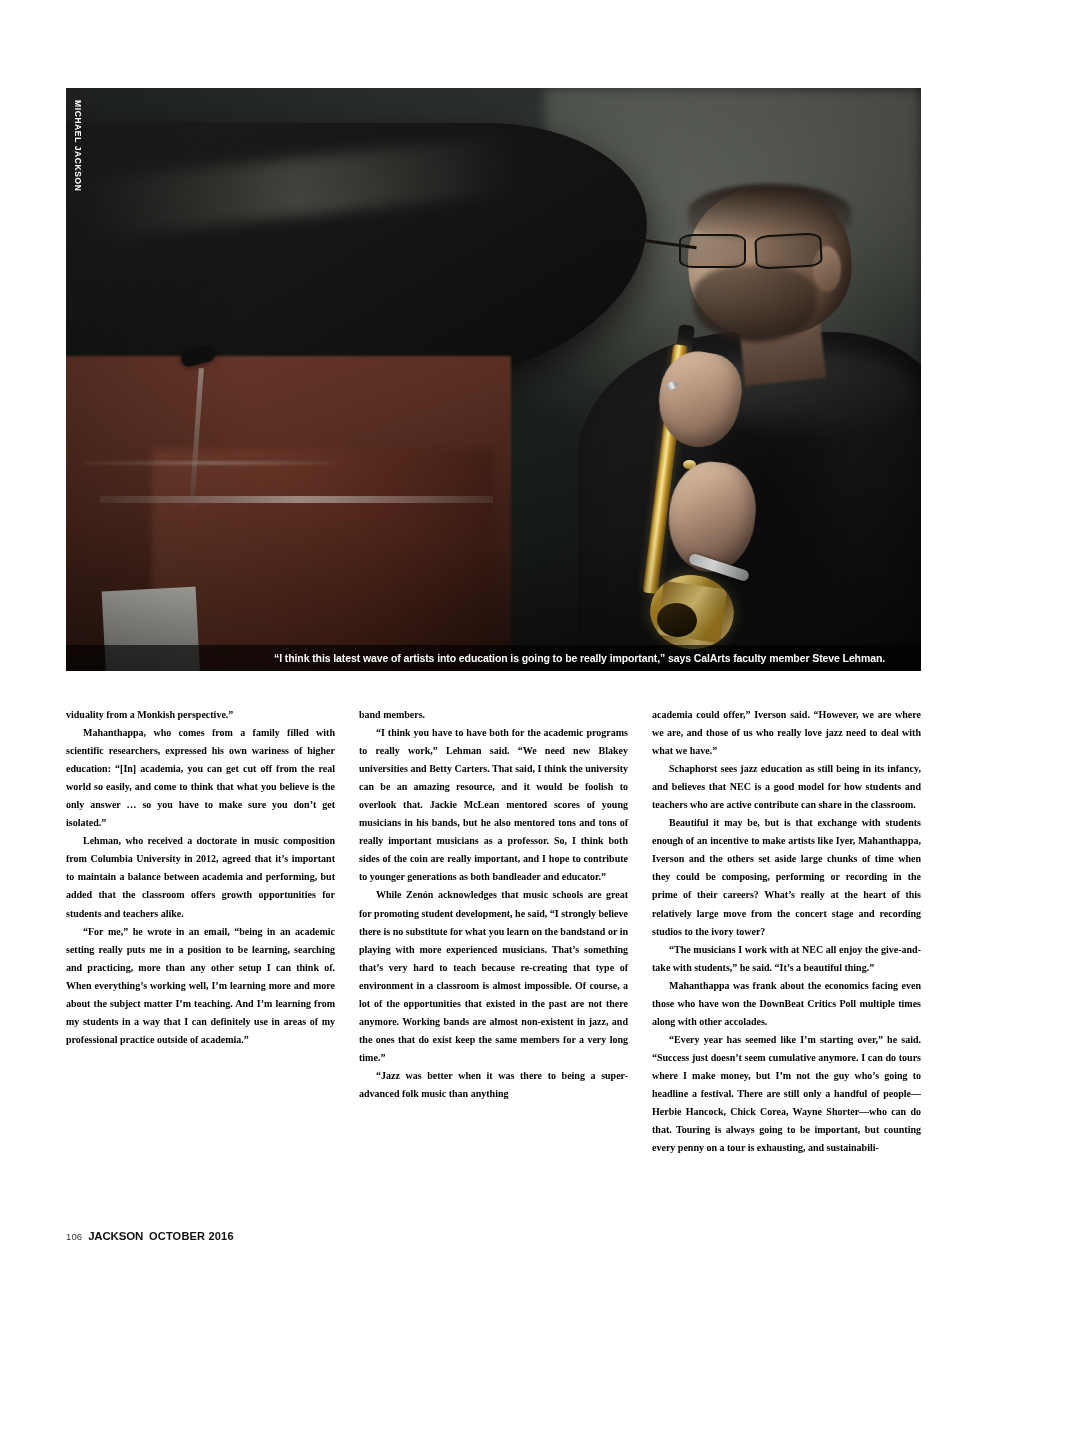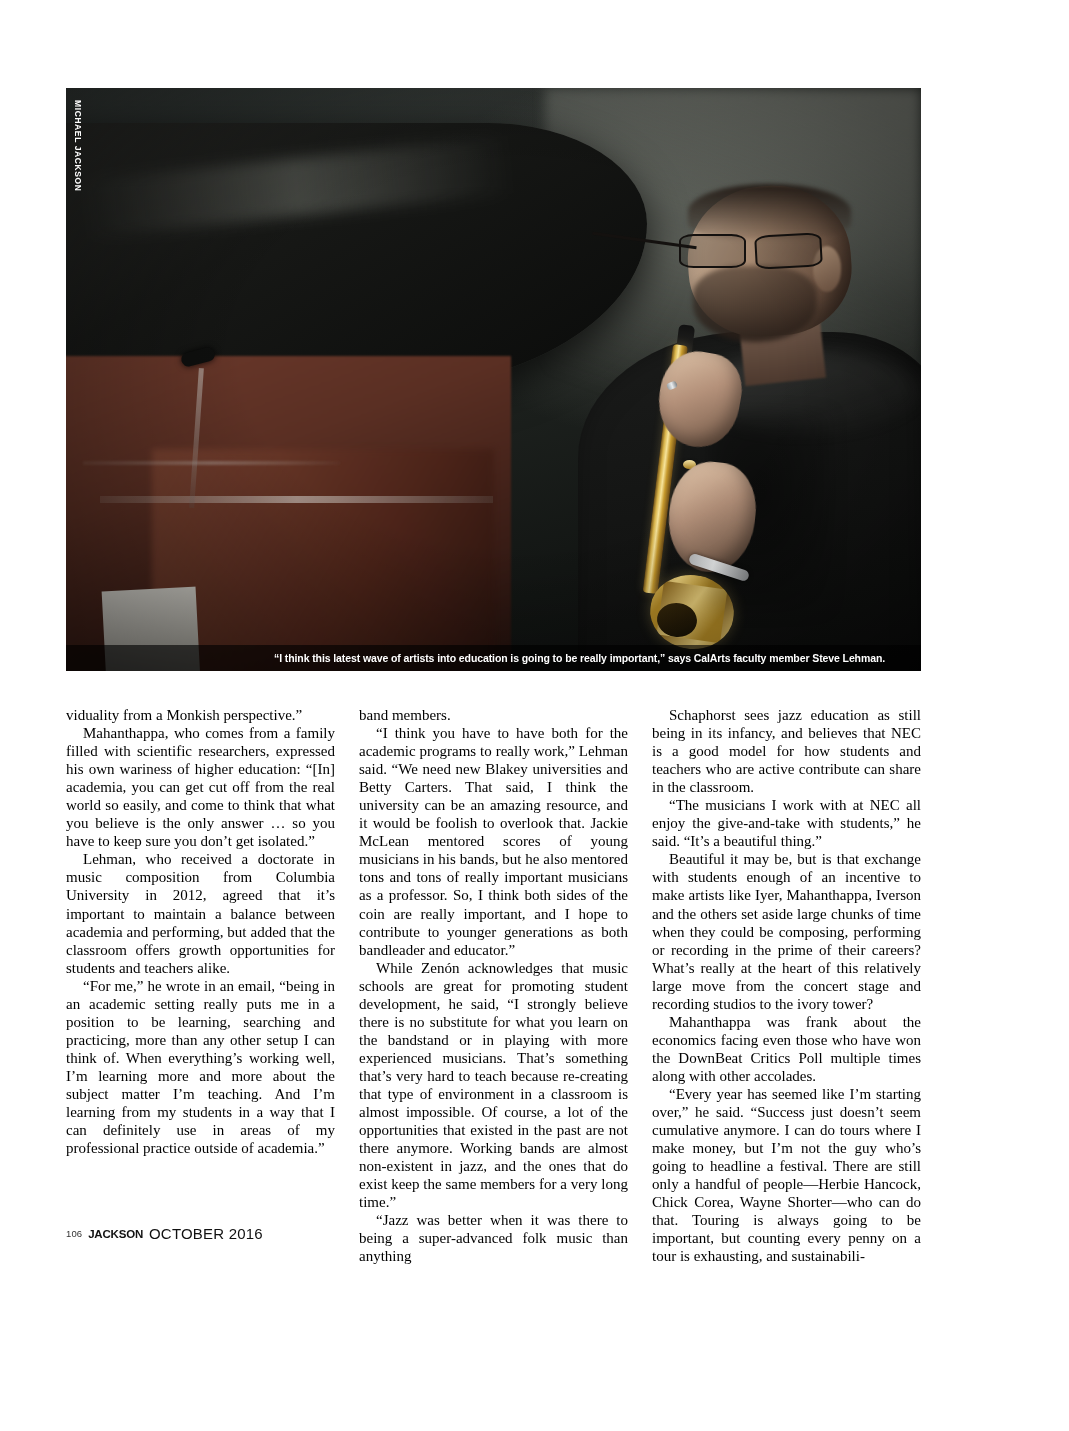--- a/index.html
+++ b/index.html
@@ -419,25 +419,26 @@
   .columns {
     position: absolute;
     left: 66px;
     top: 706px;
     width: 856px;
     display: flex;
     gap: 24px;
   }
   .col {
     width: 269px;
-    font-size: 15px;
+    font-size: 10px;
     line-height: 18.05px;
     text-align: justify;
     text-justify: inter-word;
     hyphens: auto;
+    font-weight: bold;
   }
   .col p {
     margin: 0;
     text-indent: 17px;
   }
   .col p.noindent {
     text-indent: 0;
   }
 
   
@@ -456,22 +457,23 @@
   .footer .pagenum {
     font-size: 9.5px;
     color: #333;
   }
   .footer .mag {
     font-weight: bold;
     font-size: 11.5px;
     letter-spacing: -0.2px;
   }
   .footer .issue {
-    font-size: 15px;
+    font-size: 11px;
     letter-spacing: 0.2px;
+    font-weight: bold;
   }
 </style>
 </head>
 <body>
 
 <div class="page">
 
   <div class="photo-block">
     <div class="photo-bg"></div>
     <div class="photo-wall"></div>
@@ -524,34 +526,35 @@
     <div class="photo-credit">MICHAEL JACKSON</div>
 
     <div class="caption-bar">
       <div class="caption-text">“I think this latest wave of artists into education is going to be really important,” says CalArts faculty member Steve Lehman.</div>
     </div>
   </div>
 
   <div class="columns">
     <div class="col">
       <p class="noindent">viduality from a Monkish perspective.”</p>
-      <p>Mahanthappa, who comes from a family filled with scientific researchers, expressed his own wariness of higher education: “[In] academia, you can get cut off from the real world so easily, and come to think that what you believe is the only answer … so you have to keep sure you don’t get isolated.”</p>
+      <p>Mahanthappa, who comes from a family filled with scientific researchers, expressed his own wariness of higher education: “[In] academia, you can get cut off from the real world so easily, and come to think that what you believe is the only answer … so you have to make sure you don’t get isolated.”</p>
       <p>Lehman, who received a doctorate in music composition from Columbia University in 2012, agreed that it’s important to maintain a balance between academia and performing, but added that the classroom offers growth opportunities for students and teachers alike.</p>
       <p>“For me,” he wrote in an email, “being in an academic setting really puts me in a position to be learning, searching and practicing, more than any other setup I can think of. When everything’s working well, I’m learning more and more about the subject matter I’m teaching. And I’m learning from my students in a way that I can definitely use in areas of my professional practice outside of academia.”</p>
     </div>
     <div class="col">
       <p class="noindent">band members.</p>
       <p>“I think you have to have both for the academic programs to really work,” Lehman said. “We need new Blakey universities and Betty Carters. That said, I think the university can be an amazing resource, and it would be foolish to overlook that. Jackie McLean mentored scores of young musicians in his bands, but he also mentored tons and tons of really important musicians as a professor. So, I think both sides of the coin are really important, and I hope to contribute to younger generations as both bandleader and educator.”</p>
       <p>While Zenón acknowledges that music schools are great for promoting student development, he said, “I strongly believe there is no substitute for what you learn on the bandstand or in playing with more experienced musicians. That’s something that’s very hard to teach because re-creating that type of environment in a classroom is almost impossible. Of course, a lot of the opportunities that existed in the past are not there anymore. Working bands are almost non-existent in jazz, and the ones that do exist keep the same members for a very long time.”</p>
       <p>“Jazz was better when it was there to being a super-advanced folk music than anything</p>
     </div>
     <div class="col">
+      <p class="noindent">academia could offer,” Iverson said. “However, we are where we are, and those of us who really love jazz need to deal with what we have.”</p>
       <p>Schaphorst sees jazz education as still being in its infancy, and believes that NEC is a good model for how students and teachers who are active contribute can share in the classroom.</p>
+      <p>Beautiful it may be, but is that exchange with students enough of an incentive to make artists like Iyer, Mahanthappa, Iverson and the others set aside large chunks of time when they could be composing, performing or recording in the prime of their careers? What’s really at the heart of this relatively large move from the concert stage and recording studios to the ivory tower?</p>
       <p>“The musicians I work with at NEC all enjoy the give-and-take with students,” he said. “It’s a beautiful thing.”</p>
-      <p>Beautiful it may be, but is that exchange with students enough of an incentive to make artists like Iyer, Mahanthappa, Iverson and the others set aside large chunks of time when they could be composing, performing or recording in the prime of their careers? What’s really at the heart of this relatively large move from the concert stage and recording studios to the ivory tower?</p>
       <p>Mahanthappa was frank about the economics facing even those who have won the DownBeat Critics Poll multiple times along with other accolades.</p>
       <p>“Every year has seemed like I’m starting over,” he said. “Success just doesn’t seem cumulative anymore. I can do tours where I make money, but I’m not the guy who’s going to headline a festival. There are still only a handful of people—Herbie Hancock, Chick Corea, Wayne Shorter—who can do that. Touring is always going to be important, but counting every penny on a tour is exhausting, and sustainabili-</p>
     </div>
   </div>
 
   <div class="footer">
     <span class="pagenum">106</span>
     <span class="mag">JACKSON</span>
     <span class="issue">OCTOBER 2016</span>
   </div>

